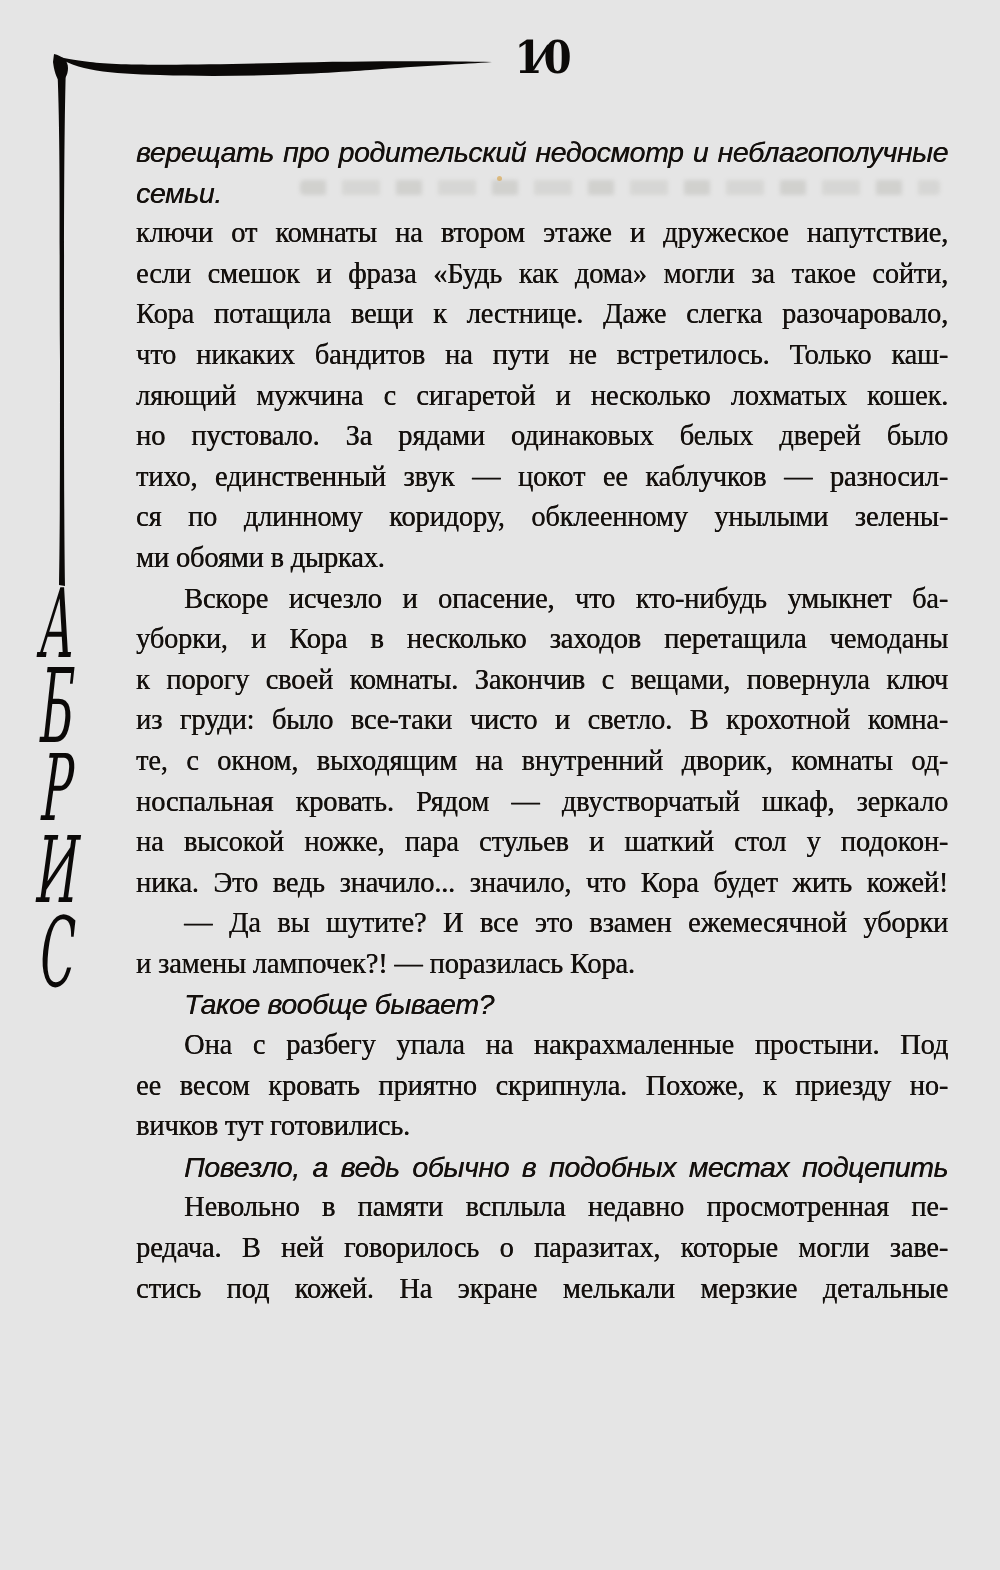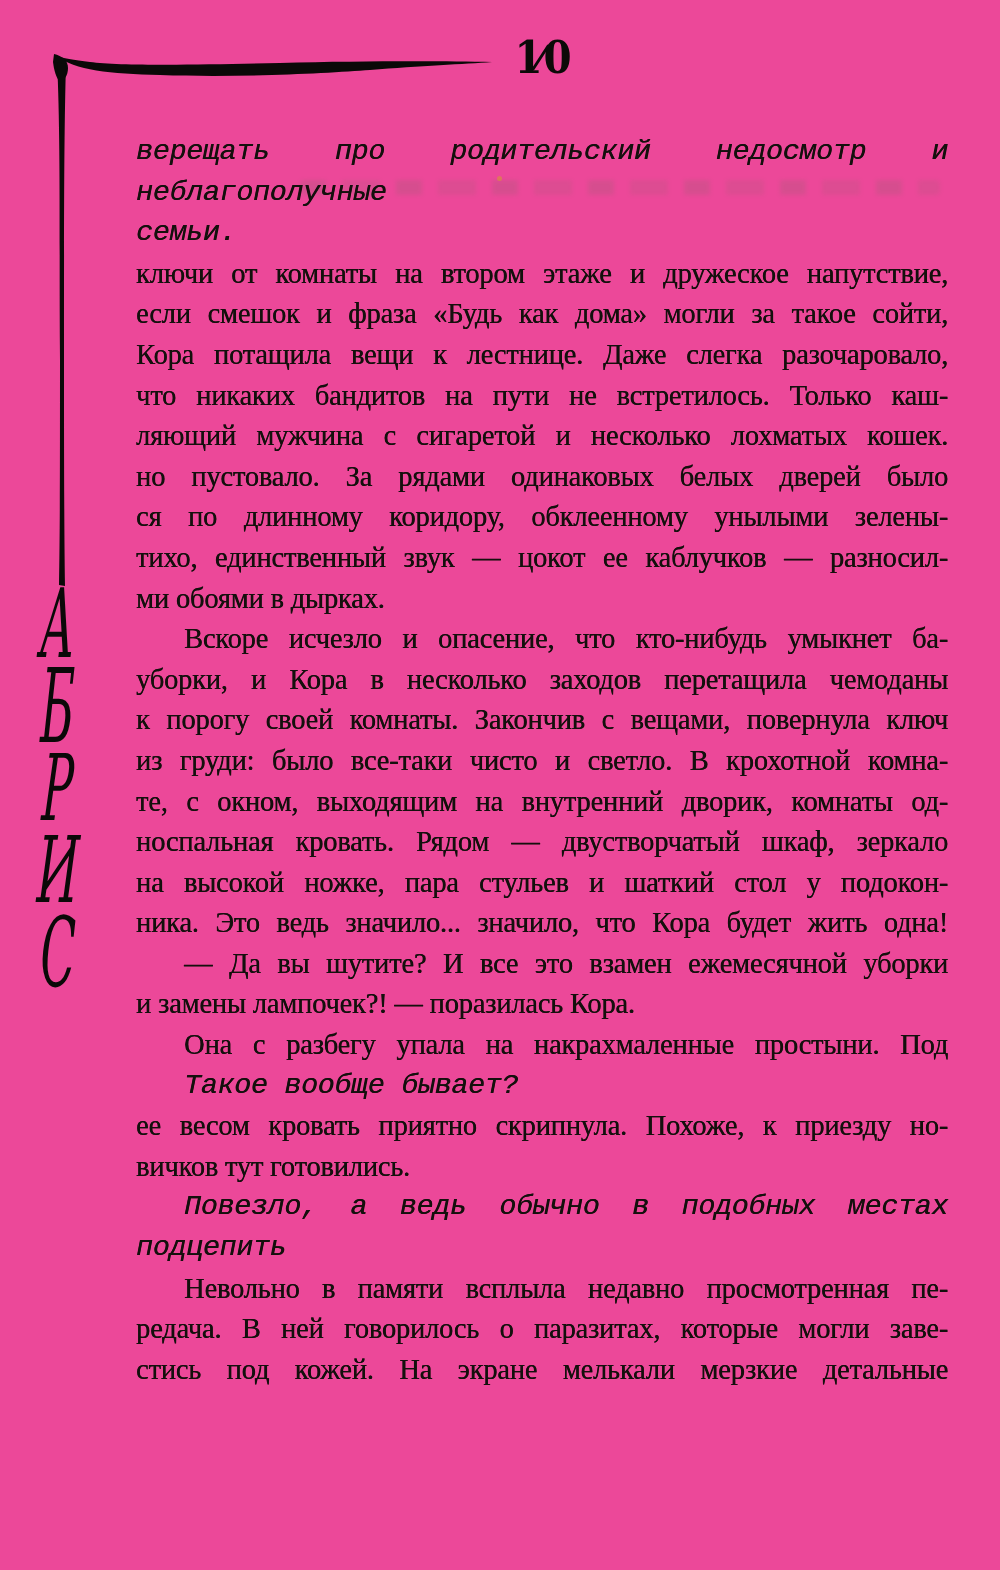--- a/index.html
+++ b/index.html
@@ -5,21 +5,21 @@
   html, body { margin: 0; padding: 0; }
   body {
     width: 1000px; height: 1570px;
     background: #fdfdfb;
     position: relative;
     overflow: hidden;
     font-family: "Liberation Serif", serif;
   }
   .page {
     position: absolute; inset: 0;
-    background: #ec4899;
+    background: #e5e5e5;
     color: #14100d;
   }
   
   .ornament-svg { position: absolute; left: 0; top: 0; width: 1000px; height: 1570px; }
   
   .pagenum {
     position: absolute; left: 512px; top: 36px; width: 60px; height: 48px;
     font-family: "DejaVu Serif", serif;
     font-weight: 700; font-size: 44px; line-height: 44px;
     letter-spacing: 1px; color: #0c0a08;
@@ -49,21 +49,21 @@
   .textblock {
     position: absolute; left: 136px; top: 132px; width: 812px;
     font-size: 28.5px; line-height: 40.6px;
     letter-spacing: -0.2px;
     text-shadow: 0.35px 0 0 currentColor;
     color: #14100d;
   }
   .line { text-align: justify; text-align-last: justify; white-space: normal; }
   .line.rag { text-align-last: left; }
   .line.ind { text-indent: 48px; }
-  .line.it { font-style: italic; font-family: Liberation Mono, monospace; letter-spacing: -0.4px; }
+  .line.it { font-style: italic; font-family: Liberation Sans, sans-serif; letter-spacing: -0.4px; }
   
   .ghost {
     position: absolute; left: 300px; top: 180px; width: 640px; height: 15px;
     background: repeating-linear-gradient(90deg,
       rgba(108,108,92,0.30) 0 26px, rgba(108,108,92,0) 26px 42px,
       rgba(108,108,92,0.22) 42px 80px, rgba(108,108,92,0) 80px 96px);
     filter: blur(2.2px); opacity: 0.55; border-radius: 4px;
   }
   .speck {
     position: absolute; left: 497px; top: 176px; width: 5px; height: 5px;
@@ -104,35 +104,35 @@
 
   <main class="textblock">
       <div class="line it">верещать про родительский недосмотр и неблагополучные</div>
       <div class="line it rag">семьи.</div>
       <div class="line">ключи от комнаты на втором этаже и дружеское напутствие,</div>
       <div class="line">если смешок и фраза «Будь как дома» могли за такое сойти,</div>
       <div class="line">Кора потащила вещи к лестнице. Даже слегка разочаровало,</div>
       <div class="line">что никаких бандитов на пути не встретилось. Только каш-</div>
       <div class="line">ляющий мужчина с сигаретой и несколько лохматых кошек.</div>
       <div class="line">но пустовало. За рядами одинаковых белых дверей было</div>
+      <div class="line">тихо, единственный звук — цокот ее каблучков — разносил-</div>
       <div class="line">ся по длинному коридору, обклеенному унылыми зелены-</div>
-      <div class="line">тихо, единственный звук — цокот ее каблучков — разносил-</div>
       <div class="line rag">ми обоями в дырках.</div>
       <div class="line ind">Вскоре исчезло и опасение, что кто-нибудь умыкнет ба-</div>
       <div class="line">уборки, и Кора в несколько заходов перетащила чемоданы</div>
       <div class="line">к порогу своей комнаты. Закончив с вещами, повернула ключ</div>
       <div class="line">из груди: было все-таки чисто и светло. В крохотной комна-</div>
       <div class="line">те, с окном, выходящим на внутренний дворик, комнаты од-</div>
       <div class="line">носпальная кровать. Рядом — двустворчатый шкаф, зеркало</div>
       <div class="line">на высокой ножке, пара стульев и шаткий стол у подокон-</div>
-      <div class="line">ника. Это ведь значило... значило, что Кора будет жить одна!</div>
+      <div class="line">ника. Это ведь значило... значило, что Кора будет жить кожей!</div>
       <div class="line ind">—  Да вы шутите? И все это взамен ежемесячной уборки</div>
       <div class="line rag">и замены лампочек?! — поразилась Кора.</div>
+      <div class="line it ind rag">Такое вообще бывает?</div>
       <div class="line ind">Она с разбегу упала на накрахмаленные простыни. Под</div>
-      <div class="line it ind rag">Такое вообще бывает?</div>
       <div class="line">ее весом кровать приятно скрипнула. Похоже, к приезду но-</div>
       <div class="line rag">вичков тут готовились.</div>
       <div class="line it ind">Повезло, а ведь обычно в подобных местах подцепить</div>
       <div class="line ind">Невольно в памяти всплыла недавно просмотренная пе-</div>
       <div class="line">редача. В ней говорилось о паразитах, которые могли заве-</div>
       <div class="line">стись под кожей. На экране мелькали мерзкие детальные</div>
     </main>
 
 </div>
 

